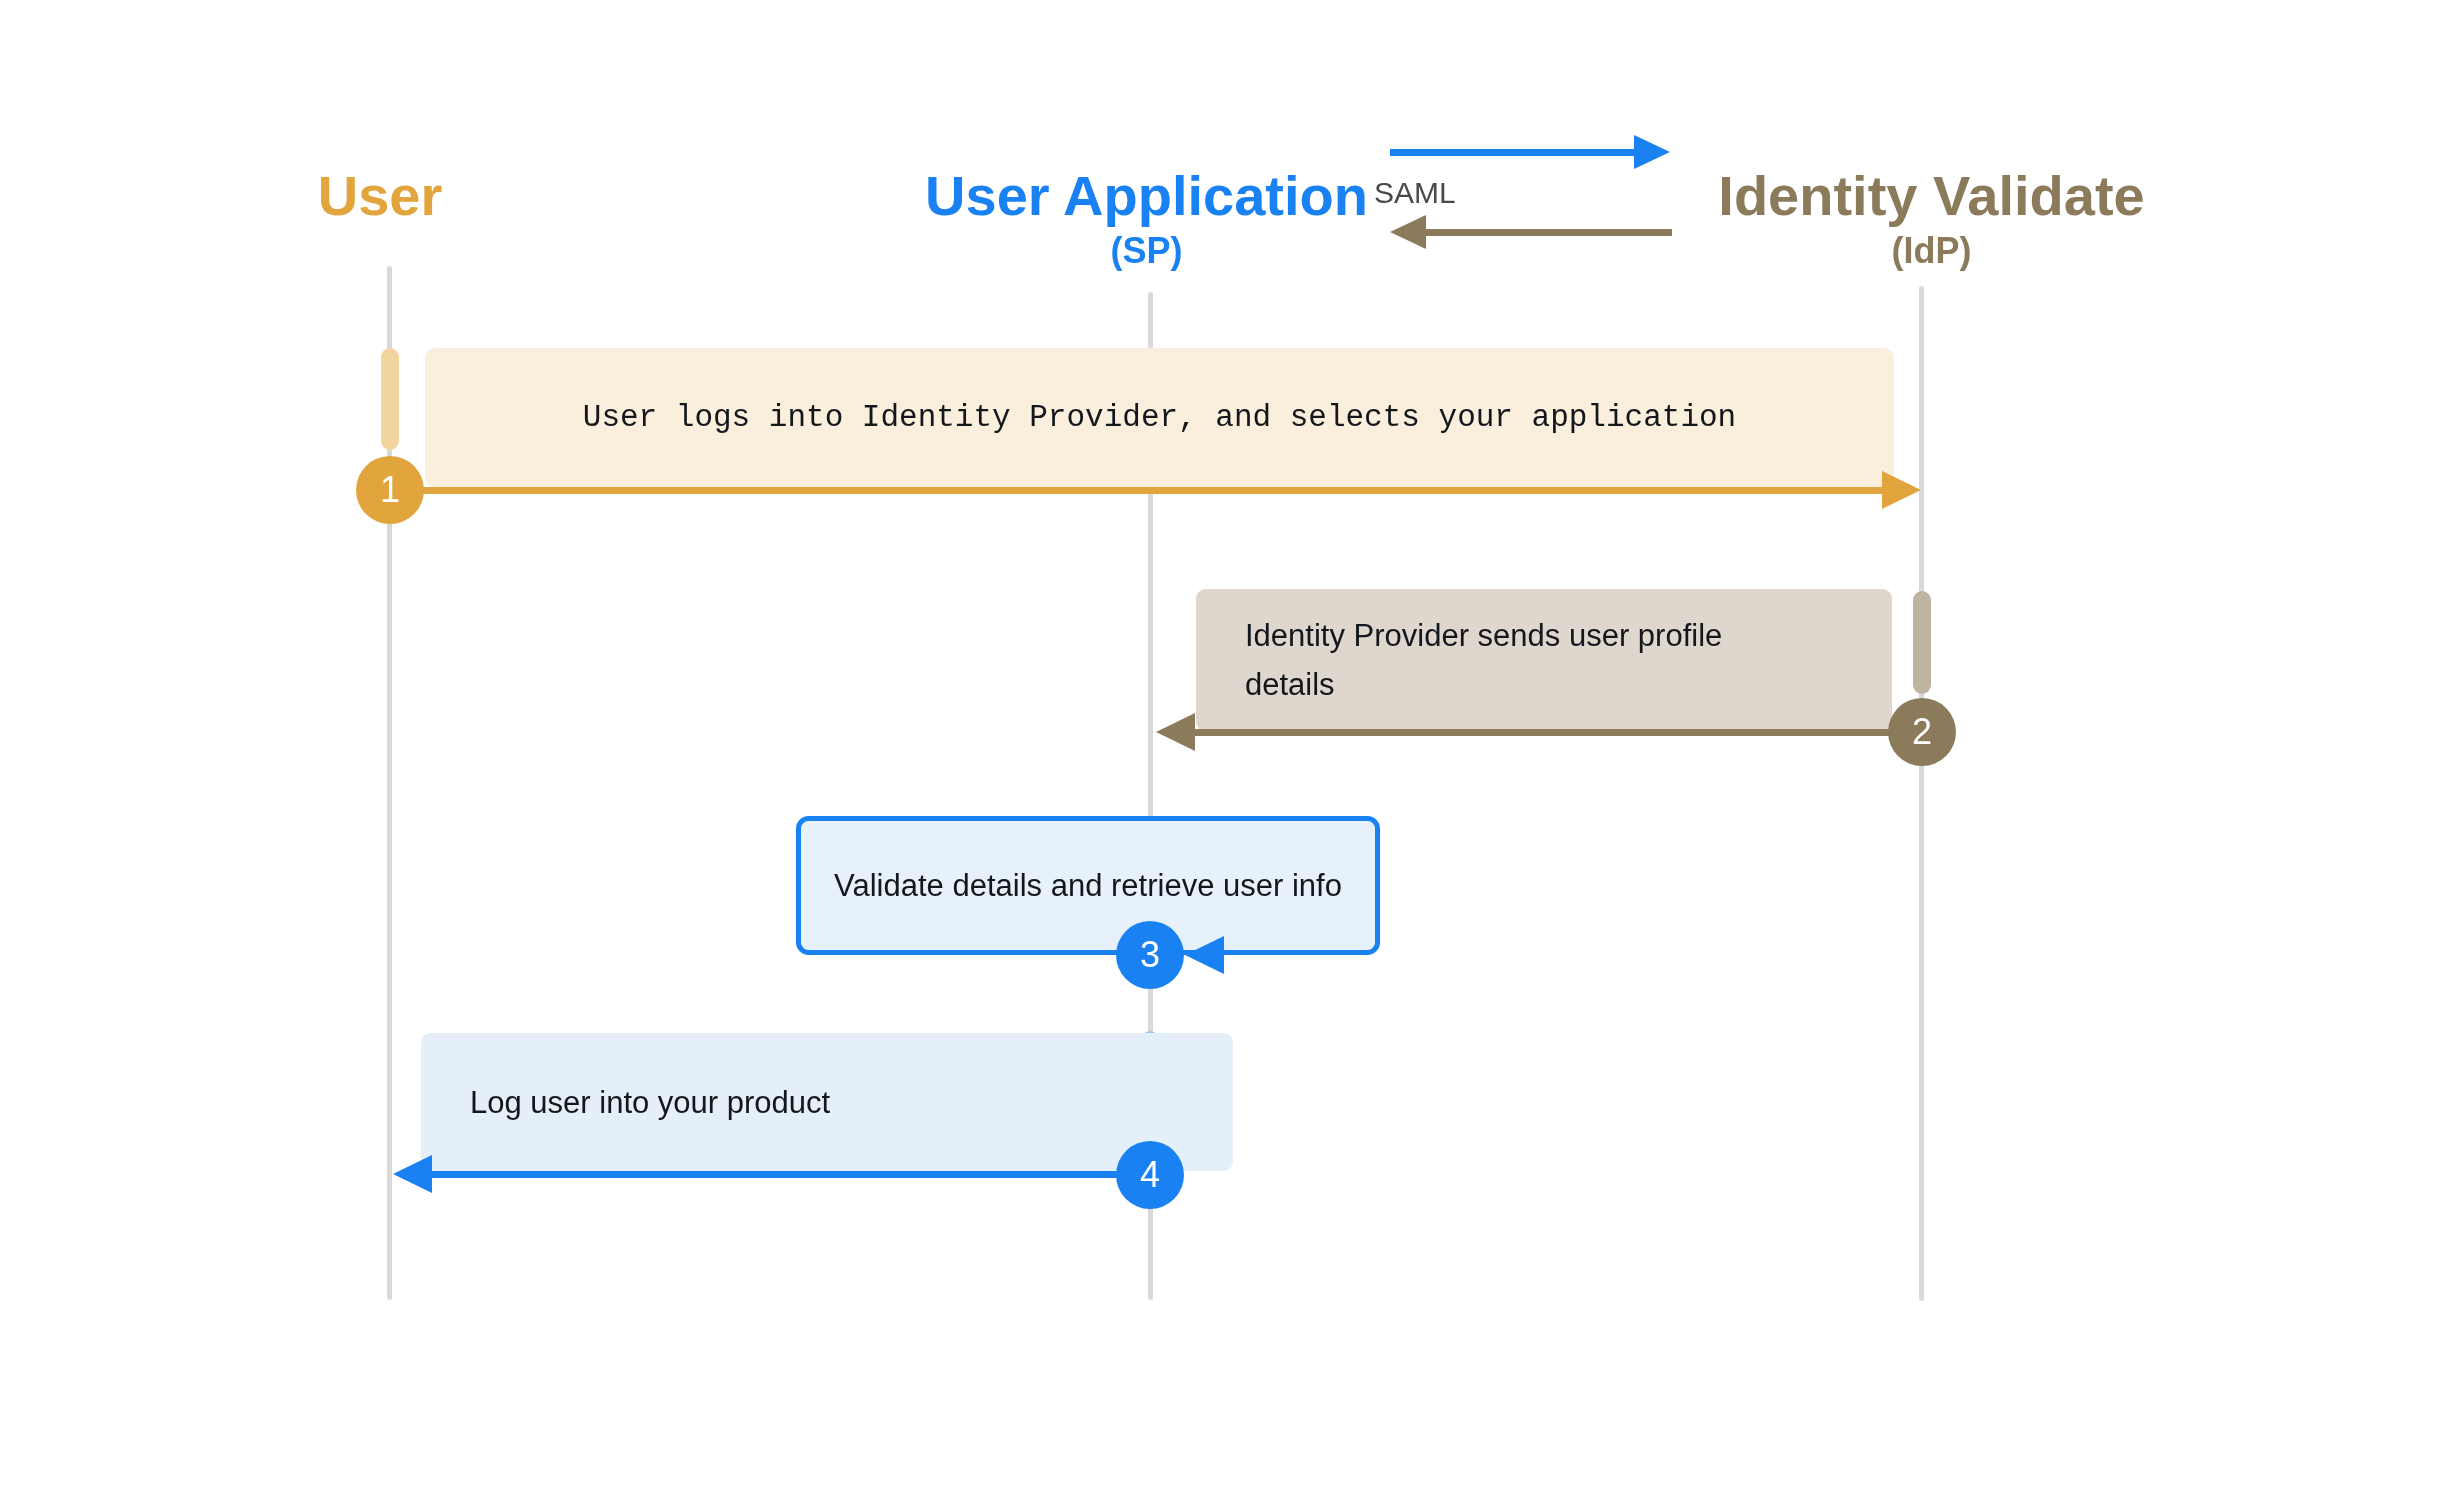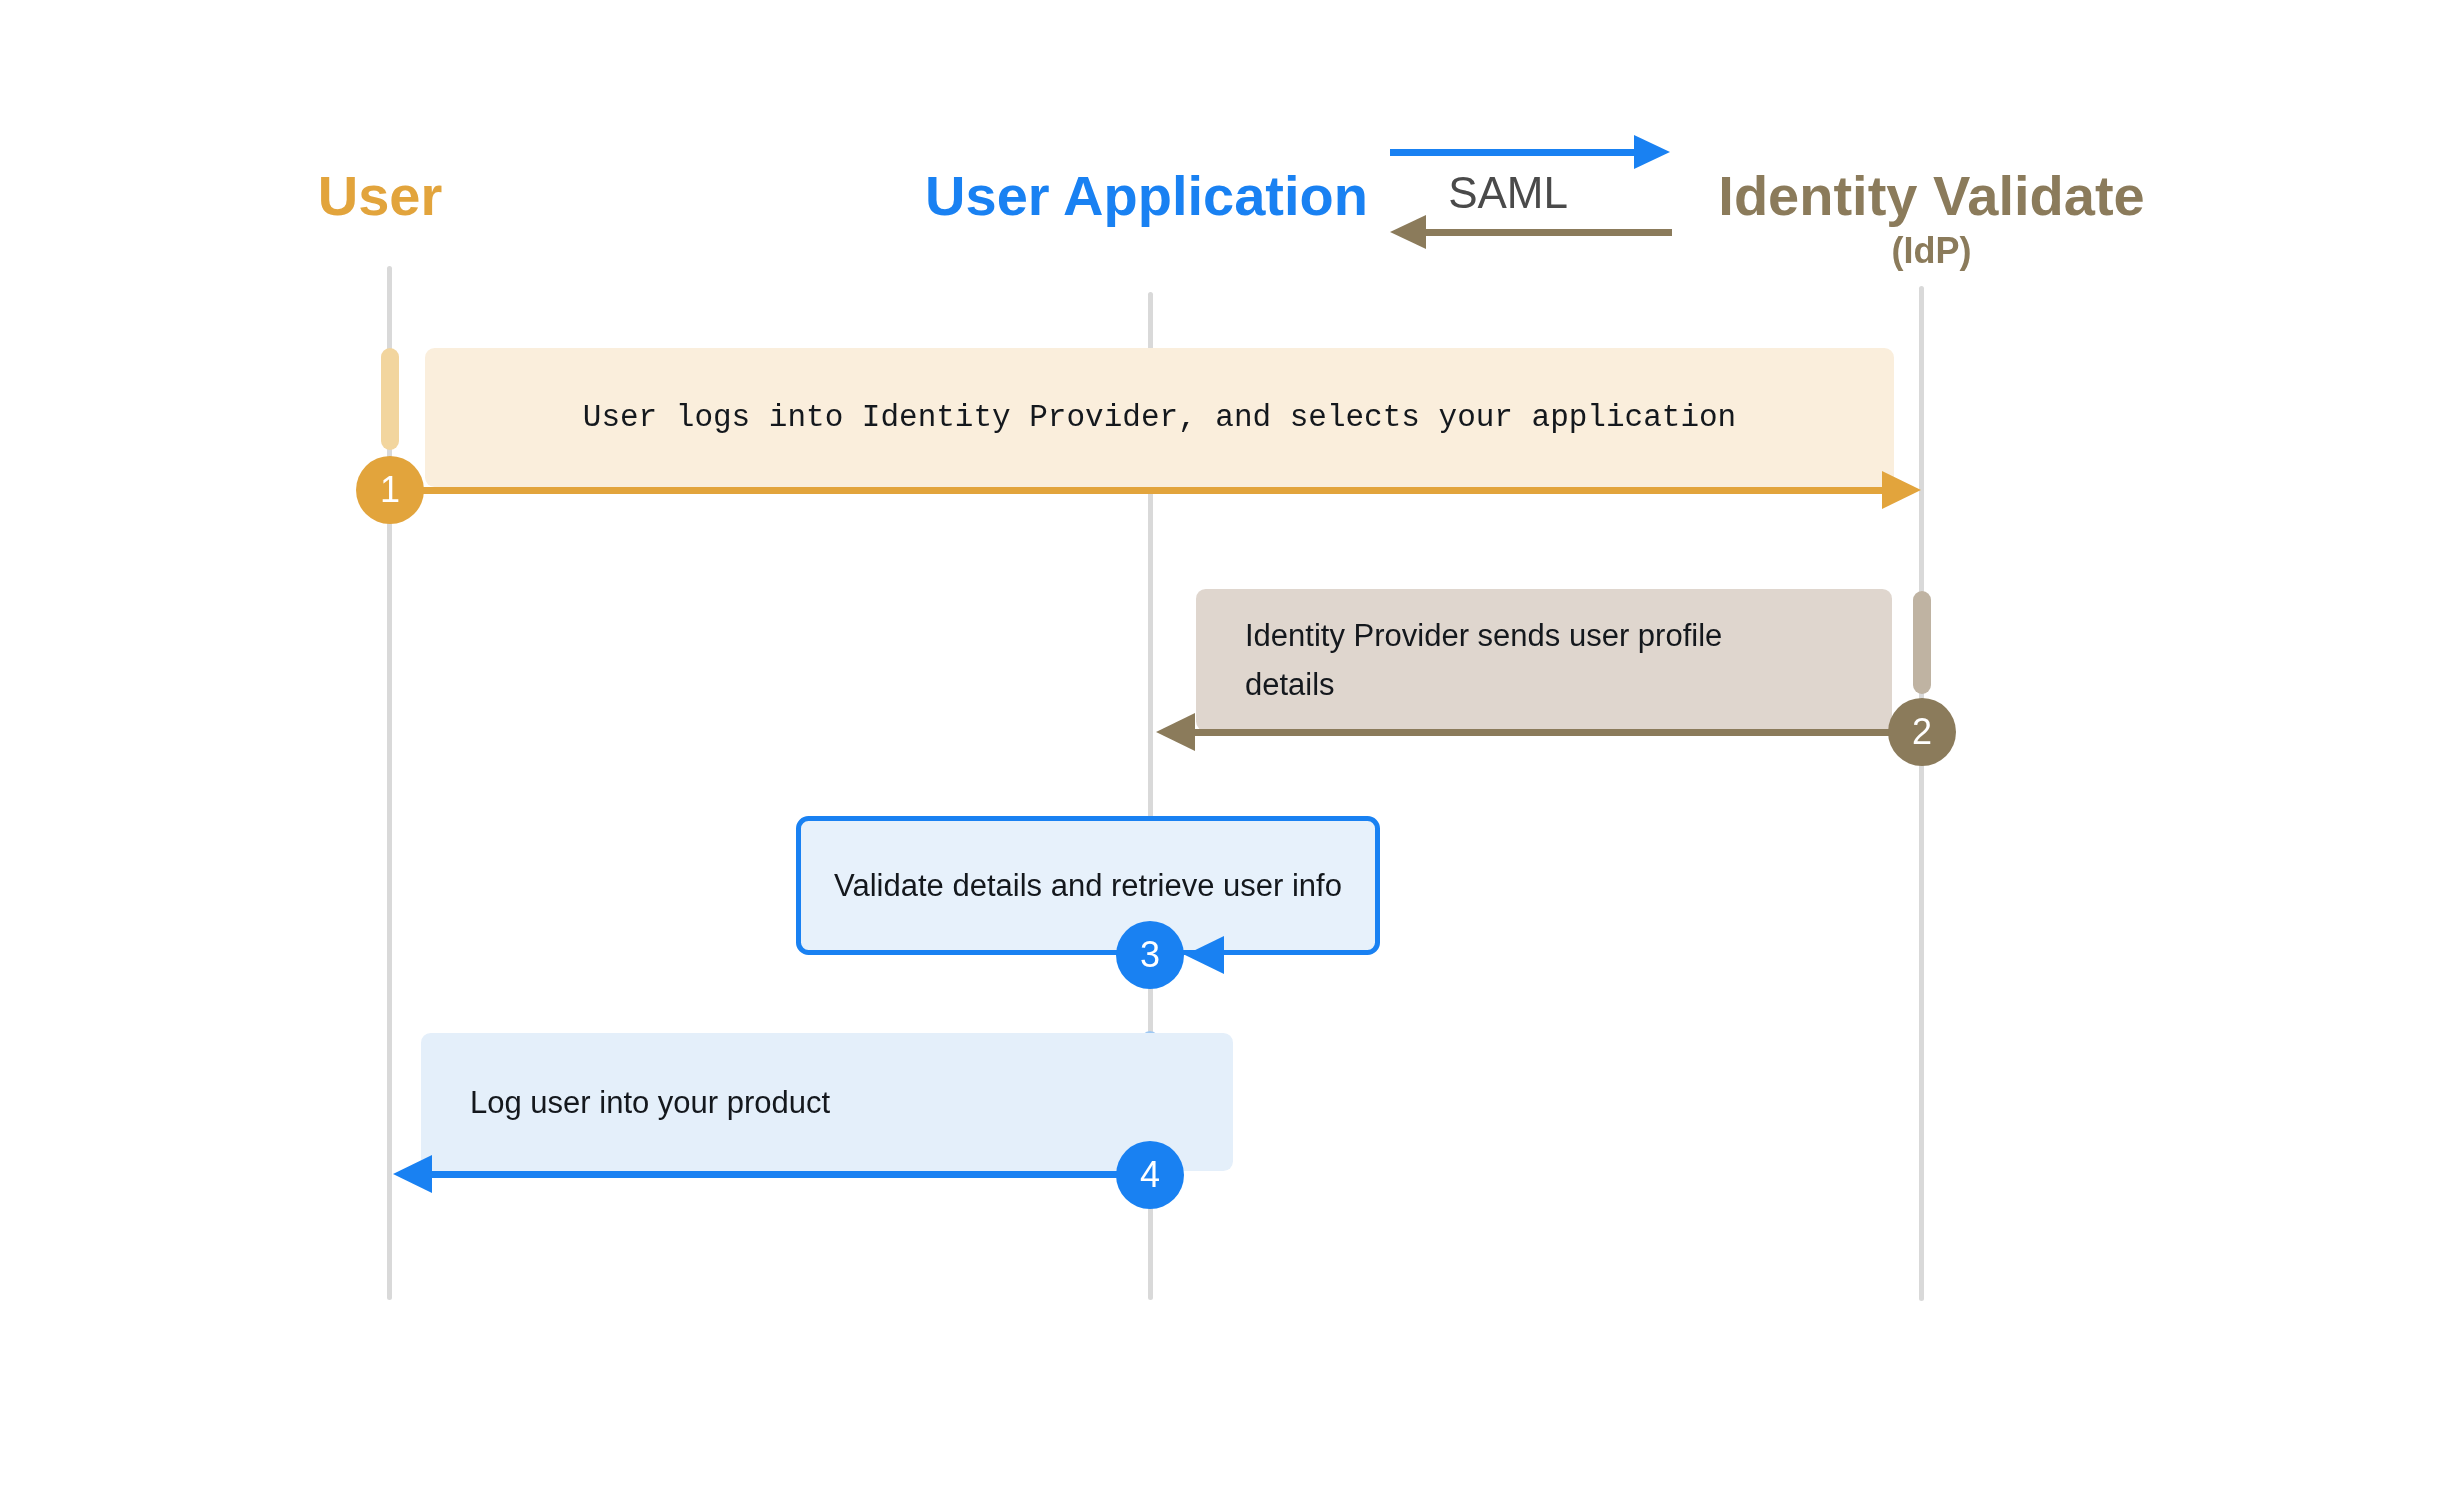--- a/index.html
+++ b/index.html
@@ -19,22 +19,22 @@
   
   .actor-name{font-size:56px; font-weight:700; text-align:center; line-height:67px; white-space:nowrap;}
   .actor-sub{font-size:36px; font-weight:700; text-align:center; line-height:42px;}
   .actor-user{color:var(--gold); left:171px; top:162px; width:418px;}
   .actor-app{color:var(--blue); left:868px; top:162px; width:557px;}
   .actor-app-sub{color:var(--blue); left:868px; top:230px; width:557px;}
   .actor-idp{color:var(--brown); left:1653px; top:162px; width:557px;}
   .actor-idp-sub{color:var(--brown); left:1653px; top:230px; width:557px;}
 
   
-  .saml-label{left:1345px; top:170px; width:223px; text-align:right;
-              font-size:44px; font-weight:500; color:var(--saml-text); line-height:46px;}
+  .saml-label{left:1374px; top:170px; width:223px; text-align:left;
+              font-size:30px; font-weight:500; color:var(--saml-text); line-height:46px;}
   .shaft{position:absolute; height:7px;}
   .saml-fwd-shaft{left:1390px; top:149px; width:245px; background:var(--blue);}
   .saml-fwd-head{left:1634px; top:135px; width:0; height:0;
     border-top:17.4px solid transparent; border-bottom:17.4px solid transparent;
     border-left:36px solid var(--blue);}
   .saml-ret-shaft{left:1425px; top:229px; width:247px; background:var(--brown);}
   .saml-ret-head{left:1390px; top:215px; width:0; height:0;
     border-top:17.4px solid transparent; border-bottom:17.4px solid transparent;
     border-right:36px solid var(--brown);}
 
@@ -87,20 +87,21 @@
   .badge-4{left:1116px; top:1141px; background:var(--blue);}
 </style>
 </head>
 <body>
 
 <div class="stage">
 
   <div class="abs actor-name actor-user">User</div>
 
   <div class="abs actor-name actor-app">User Application</div>
+  <div class="abs actor-sub actor-app-sub">(SP)</div>
 
   <div class="abs actor-name actor-idp">Identity Validate</div>
   <div class="abs actor-sub actor-idp-sub">(IdP)</div>
 
   <div class="shaft saml-fwd-shaft"></div>
   <div class="abs saml-fwd-head"></div>
   <div class="abs saml-label">SAML</div>
   <div class="shaft saml-ret-shaft"></div>
   <div class="abs saml-ret-head"></div>
 

